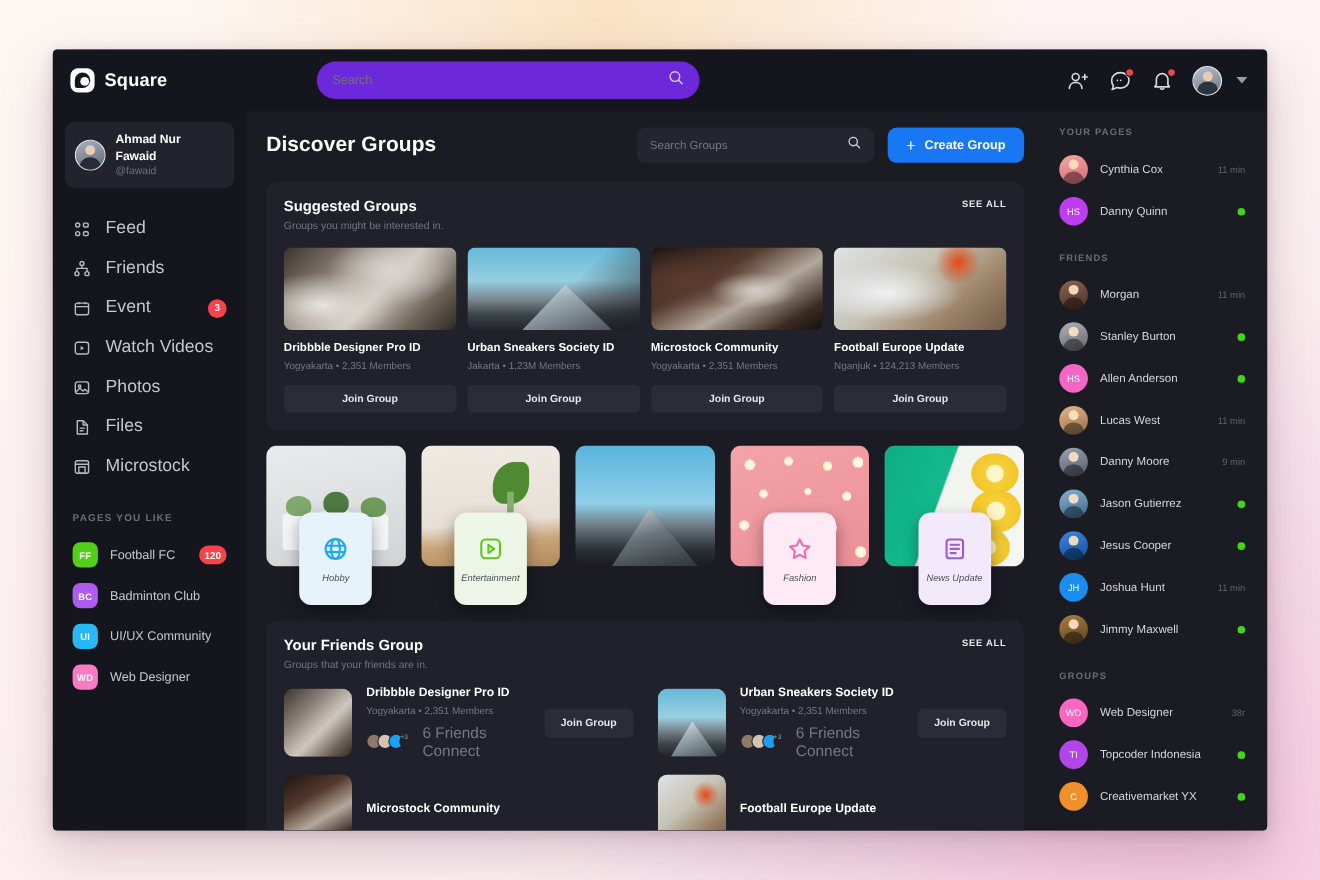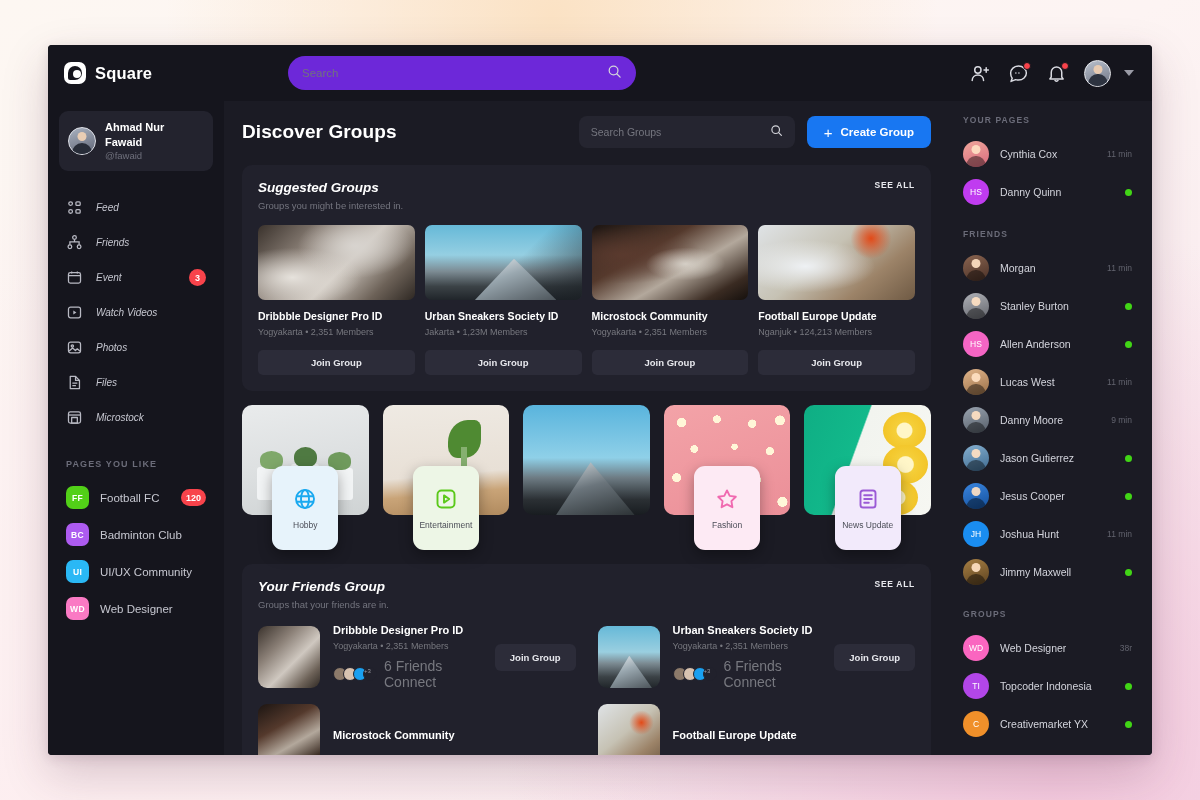--- a/index.html
+++ b/index.html
@@ -123,21 +123,21 @@
   .pc-name { color: #fff; font-size: 11px; font-weight: bold; line-height: 1.35; }
   .pc-handle { color: #6f707c; font-size: 9.5px; line-height: 1.3; }
 
   .nav-item {
     display: flex; align-items: center; gap: 13px;
     padding: 9px 7px; border-radius: 8px; cursor: pointer;
     position: relative;
   }
   .nav-ico { width: 17px; height: 17px; flex: 0 0 17px; color: #b9bac4; }
   .nav-ico svg { display: block; }
-  .nav-label { color: #c6c7d0; font-size: 10px; font-style: italic; }
+  .nav-label { color: #c6c7d0; font-size: 16px; }
   .nav-badge {
     margin-left: auto; background: #f8434b; color: #fff;
     font-size: 9px; font-weight: bold;
     min-width: 17px; height: 17px; border-radius: 9px;
     display: flex; align-items: center; justify-content: center; padding: 0 5px;
   }
 
   .sb-heading {
     color: #6b6c79; font-size: 9px; font-weight: bold;
     letter-spacing: 1.1px; margin: 24px 0 10px 7px;
@@ -178,21 +178,21 @@
     border: none; cursor: pointer; font-family: inherit;
   }
   .plus-ico { font-size: 15px; line-height: 1; font-weight: normal; }
 
   
   .panel {
     background: #21212c; border-radius: 10px;
     padding: 15px 16px 16px 16px; margin-bottom: 14px;
   }
   .panel-head { display: flex; align-items: flex-start; }
-  .panel-title { color: #fff; font-size: 13.5px; font-weight: bold; font-style: italic; }
+  .panel-title { color: #fff; font-size: 13.5px; font-weight: bold; }
   .panel-sub { color: #74757f; font-size: 9.5px; margin-top: 5px; }
   .see-all {
     margin-left: auto; color: #e8e9ee; font-size: 8.5px;
     font-weight: bold; letter-spacing: .7px; cursor: pointer;
   }
 
   .sg-grid {
     display: grid; grid-template-columns: repeat(4, 1fr);
     gap: 10px; margin-top: 14px;
   }
@@ -207,21 +207,21 @@
   .sg-meta { color: #77787f; font-size: 9px; margin-top: 5px; }
   .sg-join {
     margin-top: 13px; height: 25px; border-radius: 5px;
     background: #2c2c39; color: #e6e7ec; font-size: 9.5px; font-weight: bold;
     border: none; cursor: pointer; font-family: inherit;
   }
 
   
   .cat-row {
     display: grid; grid-template-columns: repeat(5, 1fr);
-    gap: 14px; margin-bottom: 14px;
+    gap: 14px; margin-bottom: 14px; font-style: italic;
   }
   .cat-tile { position: relative; height: 145px; }
   .cat-img {
     height: 110px; border-radius: 10px; overflow: hidden; position: relative;
   }
   .cat-chip {
     position: absolute; left: 50%; transform: translateX(-50%);
     bottom: 0; width: 66px; height: 84px; border-radius: 11px;
     display: flex; flex-direction: column; align-items: center;
     justify-content: center; gap: 9px;

